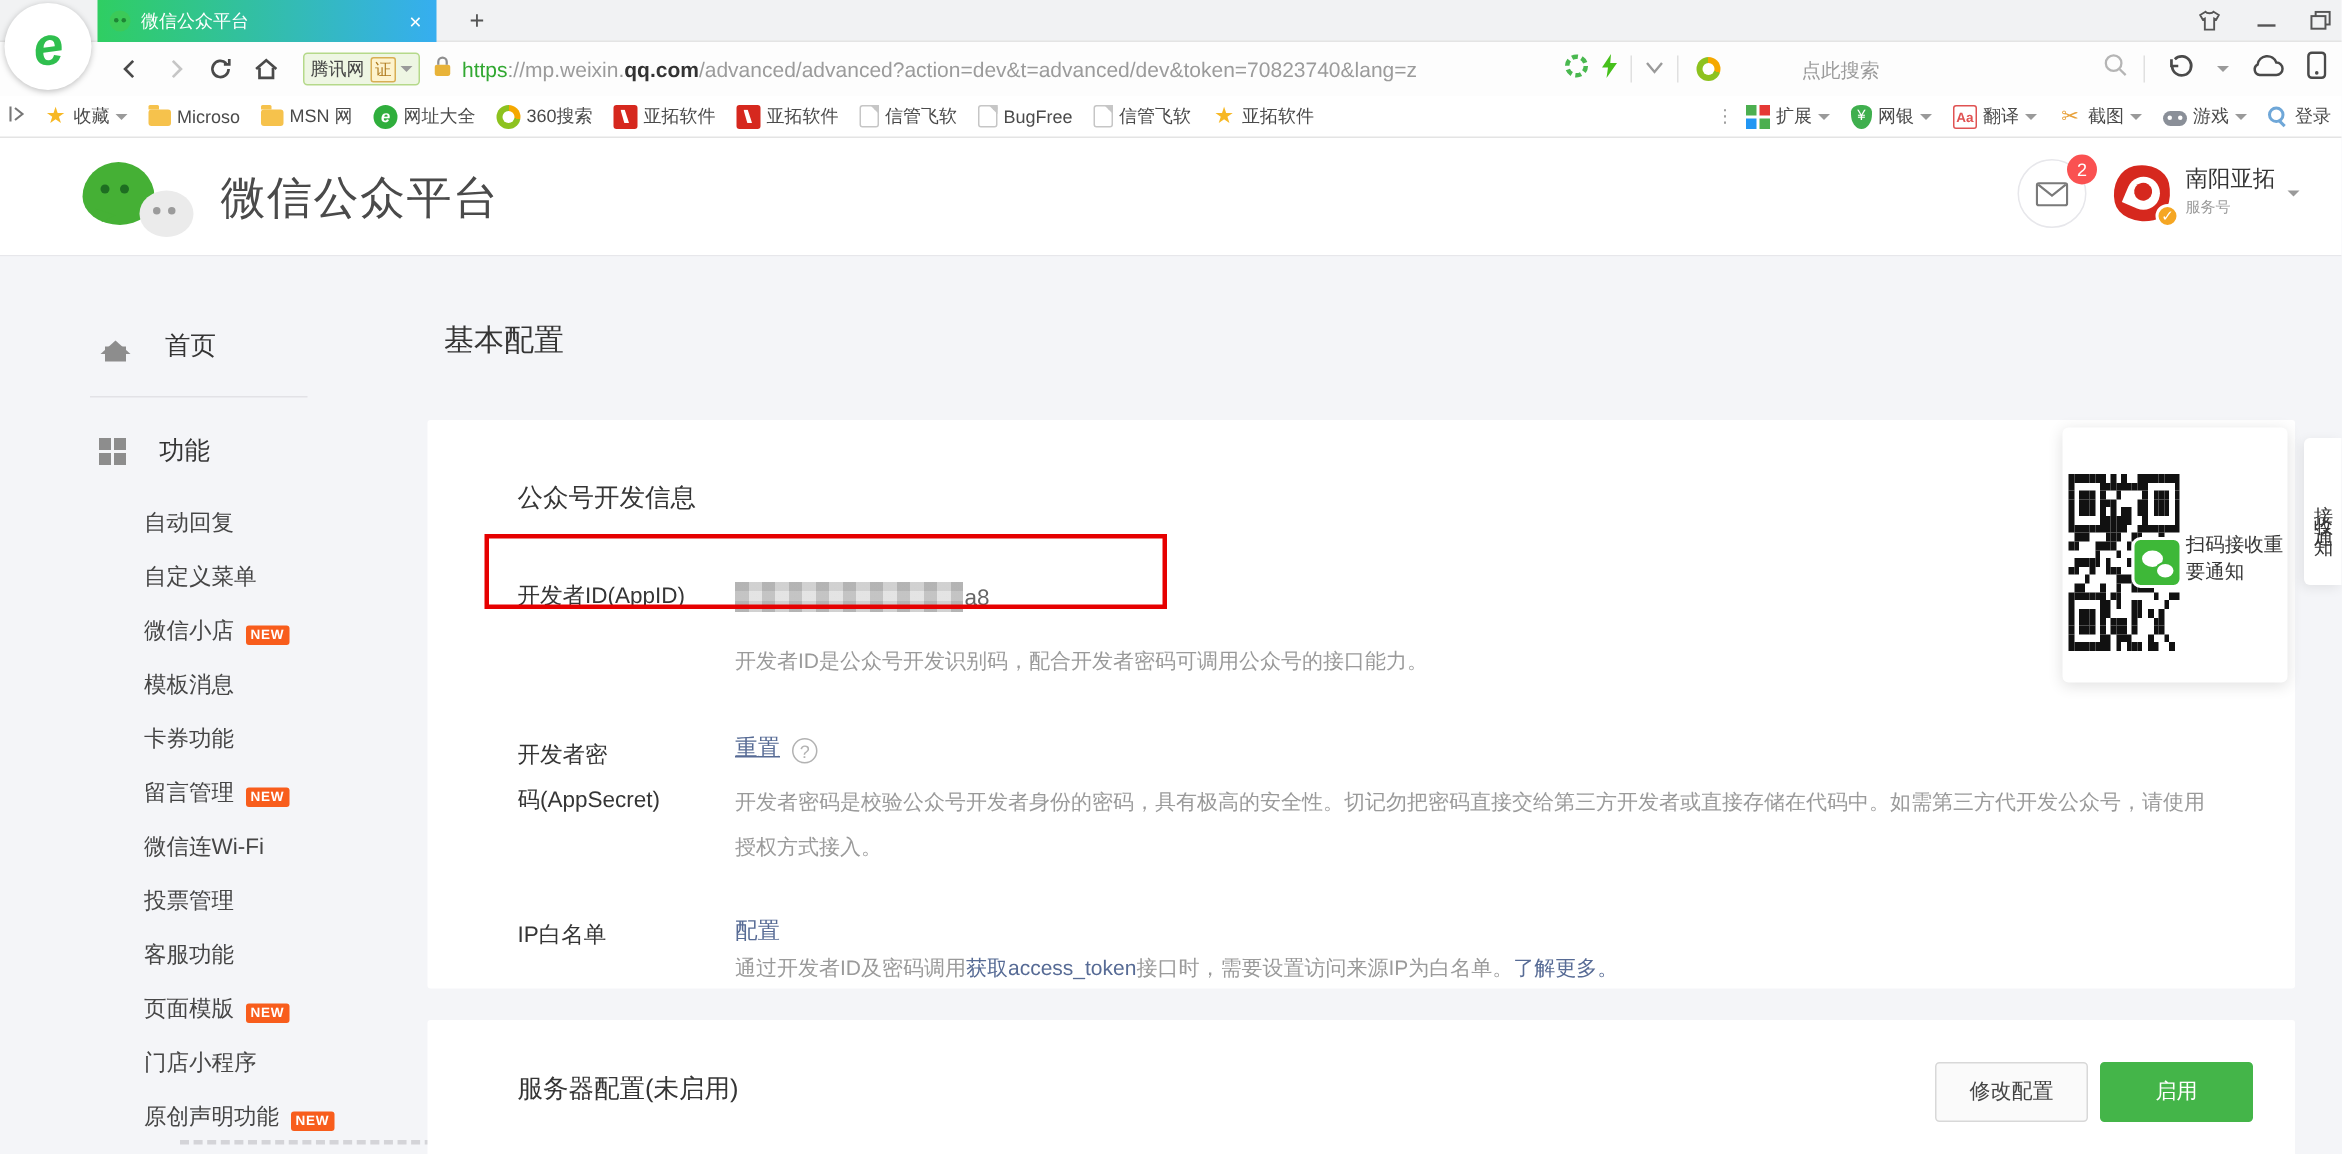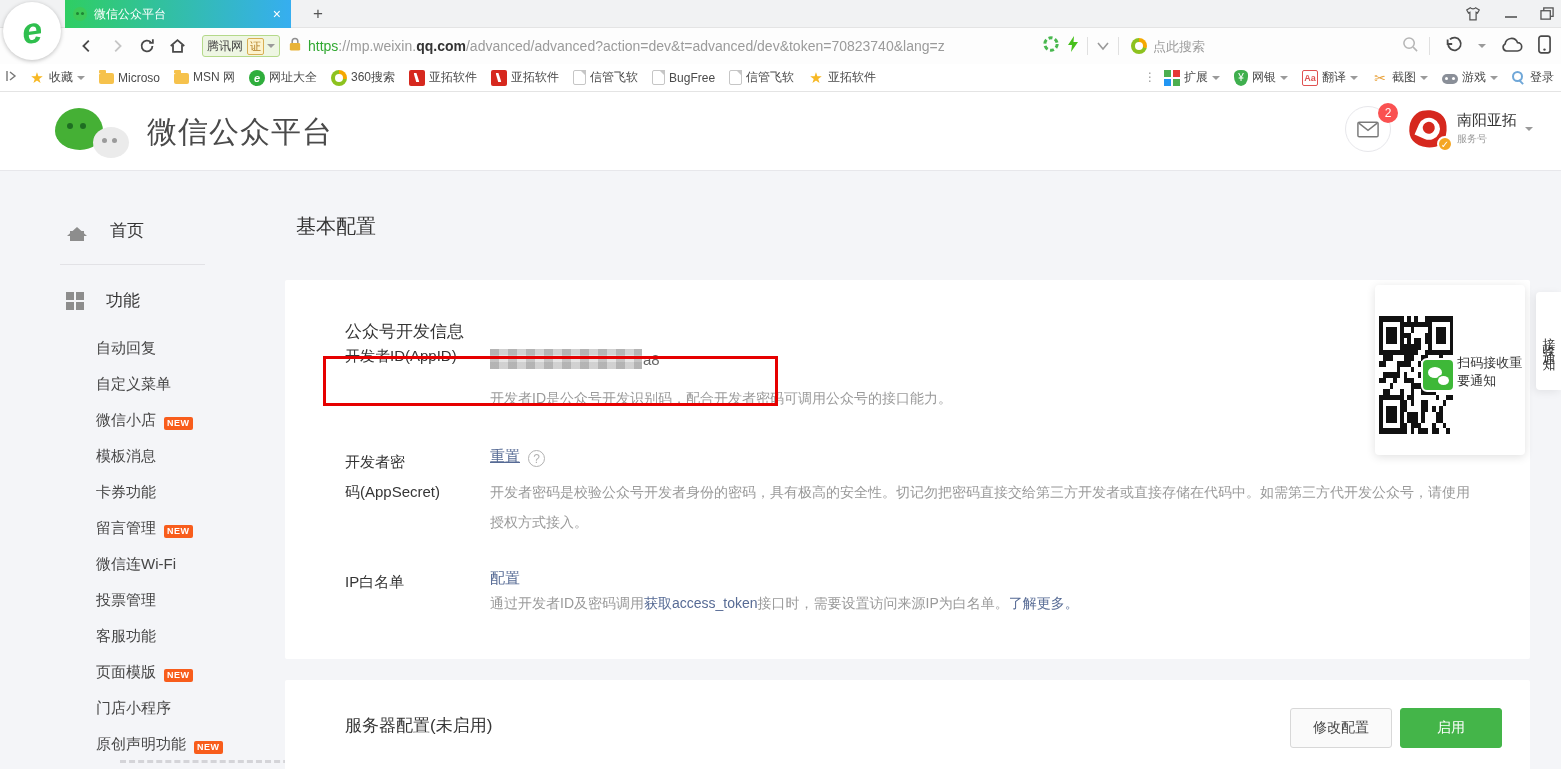--- a/index.html
+++ b/index.html
@@ -34,21 +34,21 @@
   .urlbox{display:flex;align-items:center;flex:1;height:30px;font-size:14px;white-space:nowrap;overflow:hidden;}
   .url-lock{margin:0 6px 0 2px;flex:none;}
   .u-scheme{color:#31a831;}
   .u-gray{color:#9b9b9b;}
   .u-domain{color:#333;font-weight:bold;}
   .addr-icons{display:flex;align-items:center;gap:8px;padding:0 6px;flex:none;}
   .vdiv{width:1px;height:18px;background:#e0e0e0;flex:none;}
   .searchbox{width:300px;height:30px;display:flex;align-items:center;flex:none;padding:0 6px;}
   .s-logo{width:16px;height:16px;border-radius:50%;background:conic-gradient(#f5a800 0 30%,#8dc21f 30% 100%);position:relative;flex:none;margin-right:6px;}
   .s-logo::after{content:"";position:absolute;inset:4px;background:#fff;border-radius:50%;}
-  .searchbox input{border:none;outline:none;flex:1;font-size:13px;background:transparent;color:#0369a1;}
+  .searchbox input{border:none;outline:none;flex:1;font-size:13px;background:transparent;color:#0369a1;margin-left:48px;}
   .searchbox input::placeholder{color:#9b9b9b;}
   .tool-right{display:flex;align-items:center;gap:14px;padding:0 10px 0 4px;flex:none;}
 
   .bookmarks{position:absolute;top:64px;left:0;width:1561px;height:28px;background:#fff;border-bottom:1px solid #e4e4e4;
     display:flex;align-items:center;font-size:12px;color:#4a4a4a;overflow:hidden;}
   .bm-expand{width:22px;text-align:center;color:#777;flex:none;}
   .bm-item{display:flex;align-items:center;gap:4px;padding:0 7px;flex:none;height:28px;}
   .bm-ic{width:16px;height:16px;position:relative;flex:none;display:inline-flex;align-items:center;justify-content:center;}
   .ic-star-gold::before,.ic-star-y::before{content:"★";color:#f7b824;font-size:15px;line-height:1;}
   .ic-folder{background:#f6c24c;border-radius:2px;width:15px;height:11px;margin-top:2px;}
@@ -126,21 +126,21 @@
   .page-title{position:absolute;left:296px;top:42px;font-size:20px;color:#353535;}
 
   .card{position:absolute;background:#fff;border-radius:2px;}
   .card1{left:285px;top:109px;width:1245px;height:379px;}
   .card2{left:285px;top:509px;width:1245px;height:120px;padding:28px 28px 0 60px;}
 
   .sec-title{font-size:17px;color:#353535;padding:40px 0 0 60px;}
   .row{display:flex;padding-left:60px;font-size:15px;}
   .row-label{width:145px;flex:none;color:#353535;line-height:26px;}
   .row-body{flex:1;}
-  .appid-row{align-items:flex-end;}
+  .appid-row{margin-top:42px;align-items:center;}
   .mosaic{display:inline-block;width:152px;height:20px;vertical-align:middle;
     background:
       repeating-linear-gradient(90deg,rgba(120,120,120,.35) 0 9px,rgba(200,200,200,.25) 9px 18px),
       repeating-linear-gradient(0deg,rgba(160,160,160,.45) 0 7px,rgba(235,235,235,.9) 7px 14px);}
   .appid-suffix{color:#666;vertical-align:middle;margin-left:1px;}
   .red-box{position:absolute;left:38px;top:76px;width:455px;height:50px;border:3px solid #e60000;pointer-events:none;}
   .desc{color:#9a9a9a;font-size:14px;line-height:30px;}
   .appid-desc{margin:14px 0 0 205px;padding-right:40px;}
   .secret-row{margin-top:34px;}
   .secret-label div{line-height:30px;}

